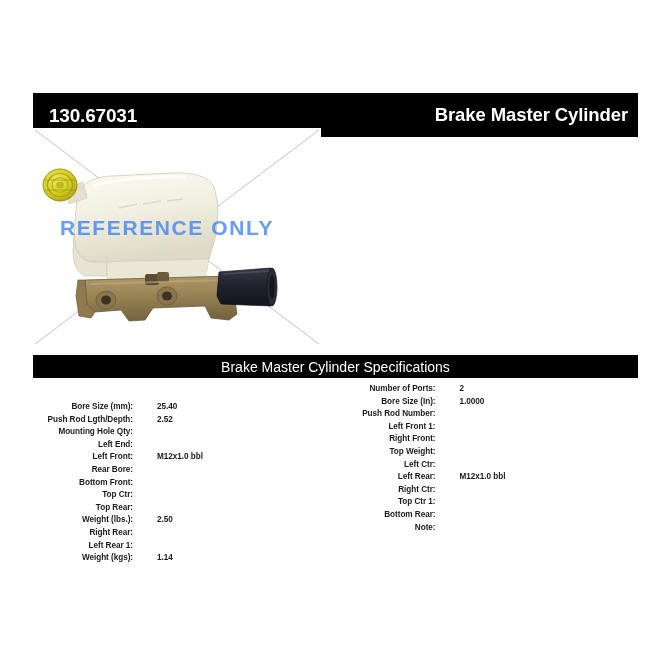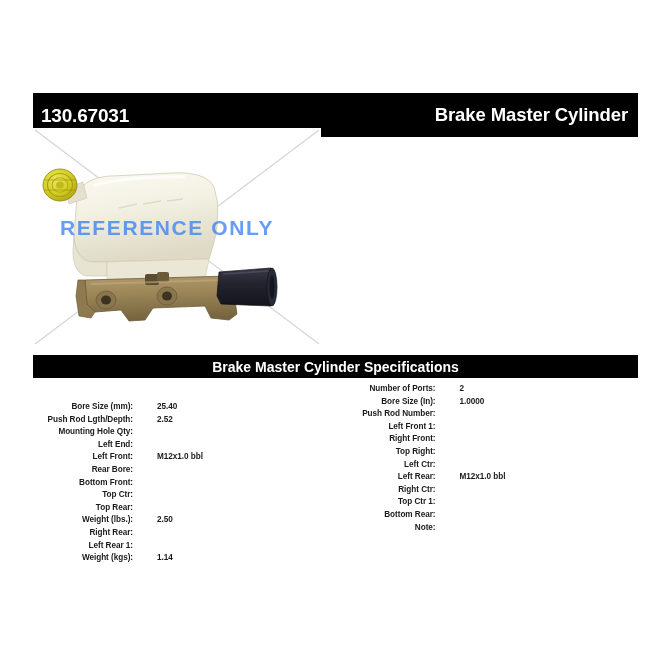--- a/index.html
+++ b/index.html
@@ -23,21 +23,21 @@
   .title-bar {
     position: absolute;
     left: 33px;
     top: 93px;
     width: 605px;
     height: 44px;
     background: #000000;
     display: flex;
     align-items: center;
     justify-content: space-between;
-    padding: 0 10px 0 8px;
+    padding: 0 10px 0 16px;
   }
   .part-number {
     color: #ffffff;
     font-size: 19px;
     font-weight: bold;
     letter-spacing: -0.2px;
     line-height: 1;
   }
   .product-title {
     color: #ffffff;
@@ -82,21 +82,21 @@
     width: 605px;
     height: 23px;
     background: #000000;
     display: flex;
     align-items: center;
     justify-content: center;
   }
   .spec-bar-title {
     color: #ffffff;
     font-size: 14px;
-    font-weight: bold;
+    font-weight: normal;
     line-height: 1;
   }
 
   
   .specs {
     position: absolute;
     left: 33px;
     top: 383px;
     width: 605px;
     display: flex;
@@ -306,21 +306,21 @@
         </div>
       <div class="spec-row">
           <span class="spec-label">Left Front 1:</span>
           <span class="spec-value"></span>
         </div>
       <div class="spec-row">
           <span class="spec-label">Right Front:</span>
           <span class="spec-value"></span>
         </div>
       <div class="spec-row">
-          <span class="spec-label">Top Right:</span>
+          <span class="spec-label">Top Weight:</span>
           <span class="spec-value"></span>
         </div>
       <div class="spec-row">
           <span class="spec-label">Left Ctr:</span>
           <span class="spec-value"></span>
         </div>
       <div class="spec-row">
           <span class="spec-label">Left Rear:</span>
           <span class="spec-value">M12x1.0 bbl</span>
         </div>

